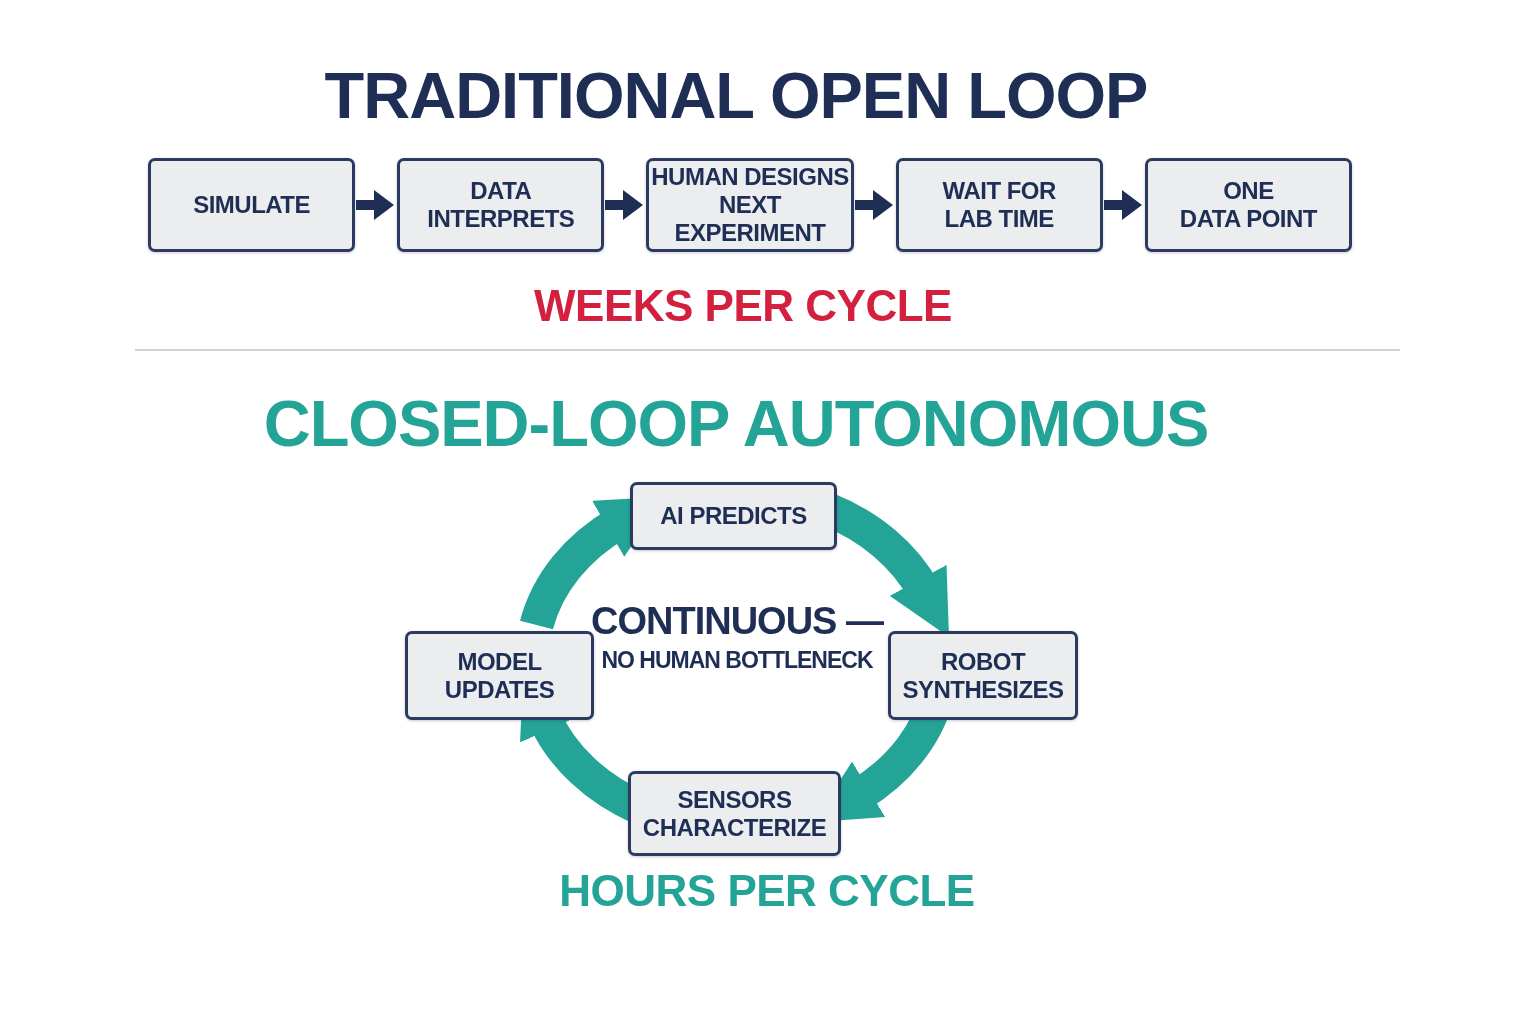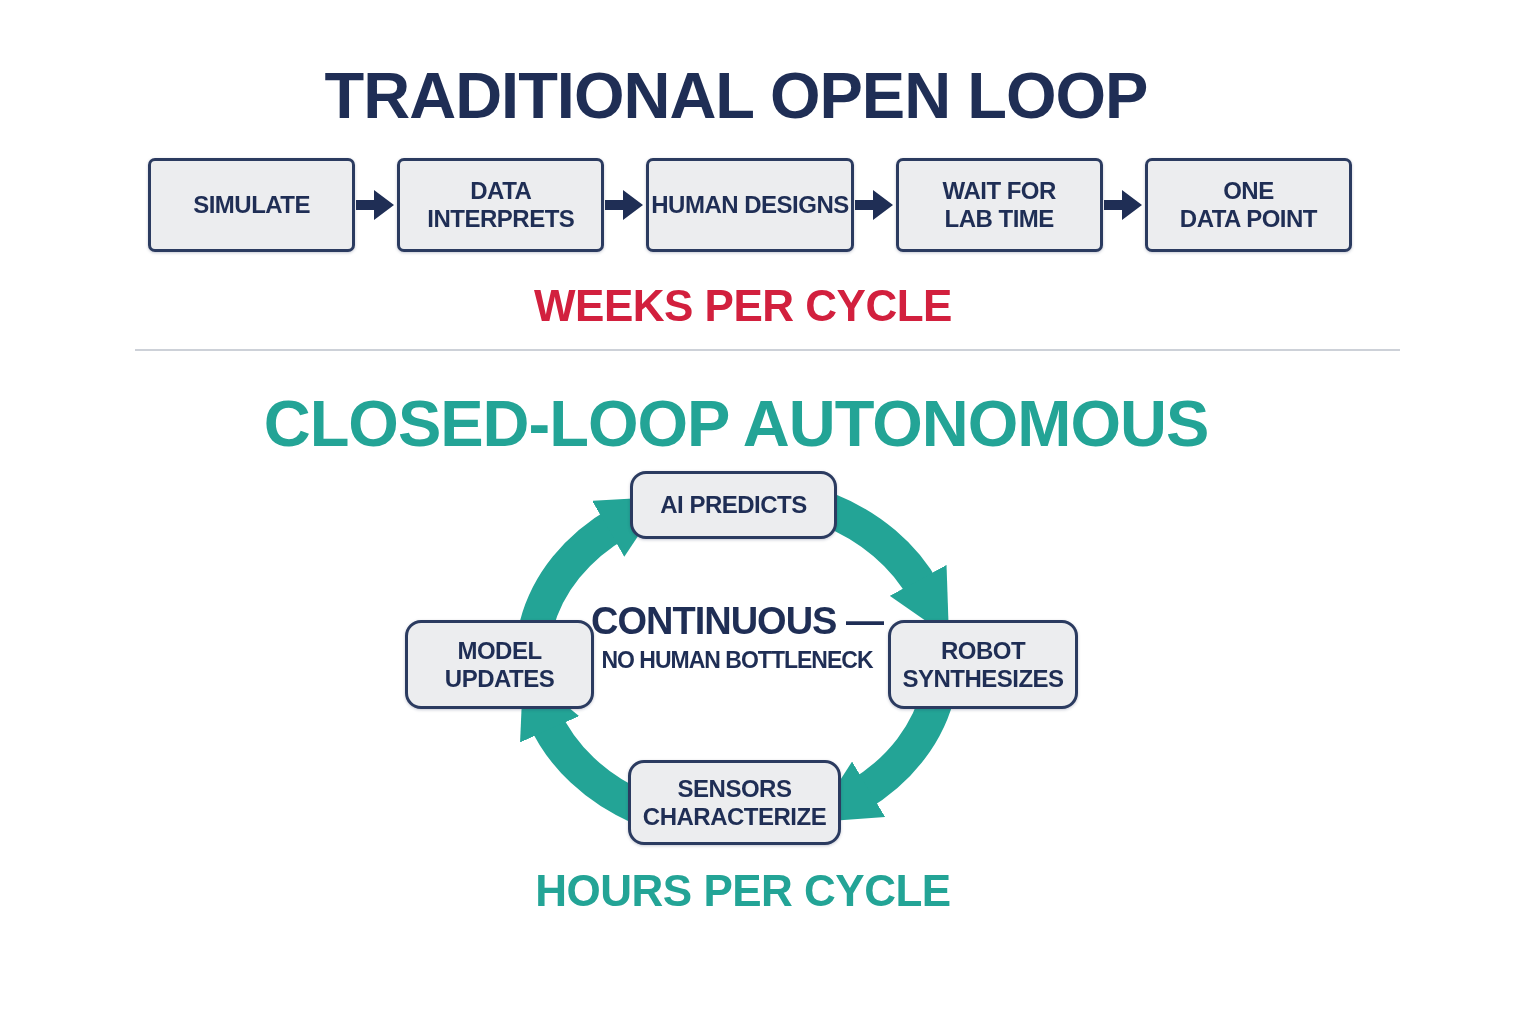--- a/index.html
+++ b/index.html
@@ -35,35 +35,35 @@
     line-height:1.18;text-align:center;
   }
   .flow-arrow{
     flex:0 0 42px;display:flex;align-items:center;justify-content:center;
   }
   .cycle-label{
     position:absolute;left:0;width:1486px;text-align:center;
     font-size:44px;font-weight:700;letter-spacing:-0.5px;
   }
   .cycle-red{top:281px;color:var(--red);}
-  .cycle-teal{top:866px;color:var(--teal);}
+  .cycle-teal{top:866px;color:var(--teal);padding-left:24px;}
   .divider{
     position:absolute;left:135px;top:349px;width:1265px;height:2px;
     background:var(--divider);
   }
   .loop-svg{position:absolute;left:390px;top:440px;z-index:1;}
   .loop-arc{stroke:var(--teal);stroke-width:34px;fill:none;}
   .arrowhead-fill{fill:var(--teal);}
   .loop-node{
     position:absolute;z-index:2;background:var(--box_fill);
-    border:3px solid var(--box_border);border-radius:16px;
+    border:3px solid var(--box_border);border-radius:7px;
     display:flex;flex-direction:column;align-items:center;justify-content:center;
     box-shadow:0 1px 3px rgba(30,45,85,0.25);
     color:var(--navy);font-weight:700;font-size:24px;letter-spacing:-0.5px;
-    line-height:1.16;text-align:center;
+    line-height:1.16;text-align:center;margin-top:11px;
   }
   .node-top{left:630px;top:471px;width:201px;height:62px;}
   .node-left{left:405px;top:620px;width:183px;height:83px;}
   .node-right{left:888px;top:620px;width:184px;height:83px;}
   .node-bottom{left:628px;top:760px;width:207px;height:79px;}
   .loop-center{
     position:absolute;left:537px;top:600px;width:400px;z-index:2;
     text-align:center;color:var(--navy);font-weight:700;
   }
   .loop-center .line1{font-size:38px;letter-spacing:-1px;white-space:nowrap;}
@@ -96,20 +96,21 @@
     </div>
 
     <div class="flow-arrow">
       <svg width="40" height="40" viewBox="0 0 40 40">
         <path d="M0 15 H18 V5 L38 20 L18 35 V25 H0 Z" style="fill:var(--navy)"></path>
       </svg>
     </div>
 
     <div class="flow-box">
       <span class="lbl-line">HUMAN DESIGNS</span>
+      <span class="lbl-line">NEXT EXPERIMENT</span>
     </div>
 
     <div class="flow-arrow">
       <svg width="40" height="40" viewBox="0 0 40 40">
         <path d="M0 15 H18 V5 L38 20 L18 35 V25 H0 Z" style="fill:var(--navy)"></path>
       </svg>
     </div>
 
     <div class="flow-box">
       <span class="lbl-line">WAIT FOR</span>

